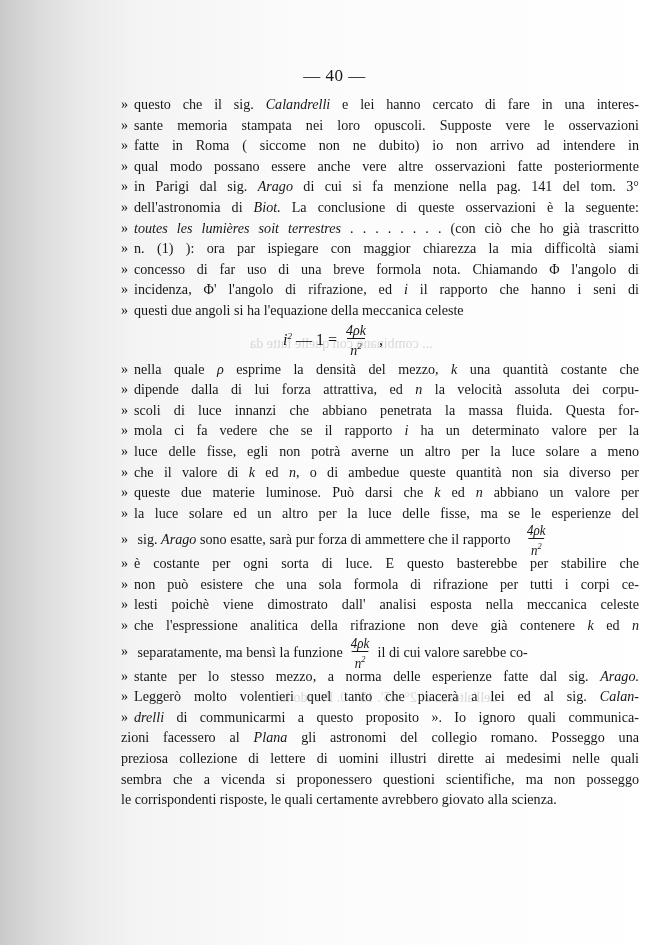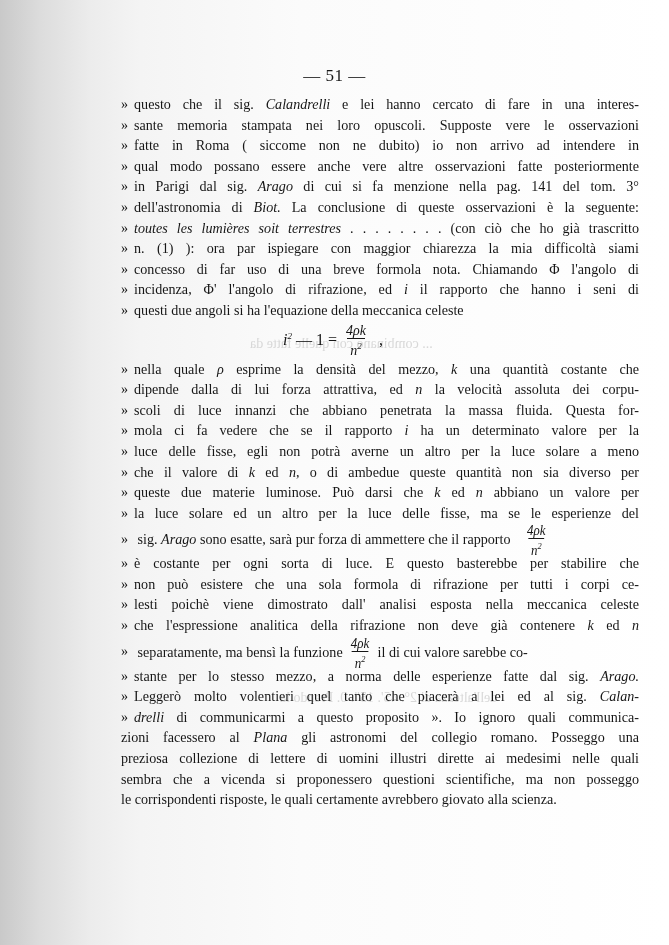--- a/index.html
+++ b/index.html
@@ -38,21 +38,21 @@
   .frac sup, .formula-display sup { font-size: 9px; }
   .bleed { position: absolute; color: #d8d8d8; font-size: 14px; white-space: nowrap; transform: scaleX(-1); }
 </style>
 </head>
 <body>
 
 <div class="page">
   <div class="bleed" style="left:250px;top:336px;">... combinano con quelle fatte da</div>
   <div class="bleed" style="left:280px;top:690px;">dell'altezza di 2°. 45'. 15". 0. Prendo la</div>
 
-  <div class="page-number">— 51 —</div>
+  <div class="page-number">— 40 —</div>
 
   <div class="body-text">
     <div id="block1">
         <div class="line"><span class="q">»</span><span>questo che il sig. </span><span class="it">Calandrelli</span><span> e lei hanno cercato di fare in una interes-</span></div>
         <div class="line"><span class="q">»</span><span>sante memoria stampata nei loro opuscoli. Supposte vere le osservazioni</span></div>
         <div class="line"><span class="q">»</span><span>fatte in Roma ( siccome non ne dubito) io non arrivo ad intendere in</span></div>
         <div class="line"><span class="q">»</span><span>qual modo possano essere anche vere altre osservazioni fatte posteriormente</span></div>
         <div class="line"><span class="q">»</span><span>in Parigi dal sig. </span><span class="it">Arago</span><span> di cui si fa menzione nella pag. 141 del tom. 3°</span></div>
         <div class="line"><span class="q">»</span><span>dell'astronomia di </span><span class="it">Biot.</span><span> La conclusione di queste osservazioni è la seguente:</span></div>
         <div class="line"><span class="q">»</span><span class="it">toutes les lumières soit terrestres</span><span> . . . . . . . . (con ciò che ho già trascritto</span></div>

